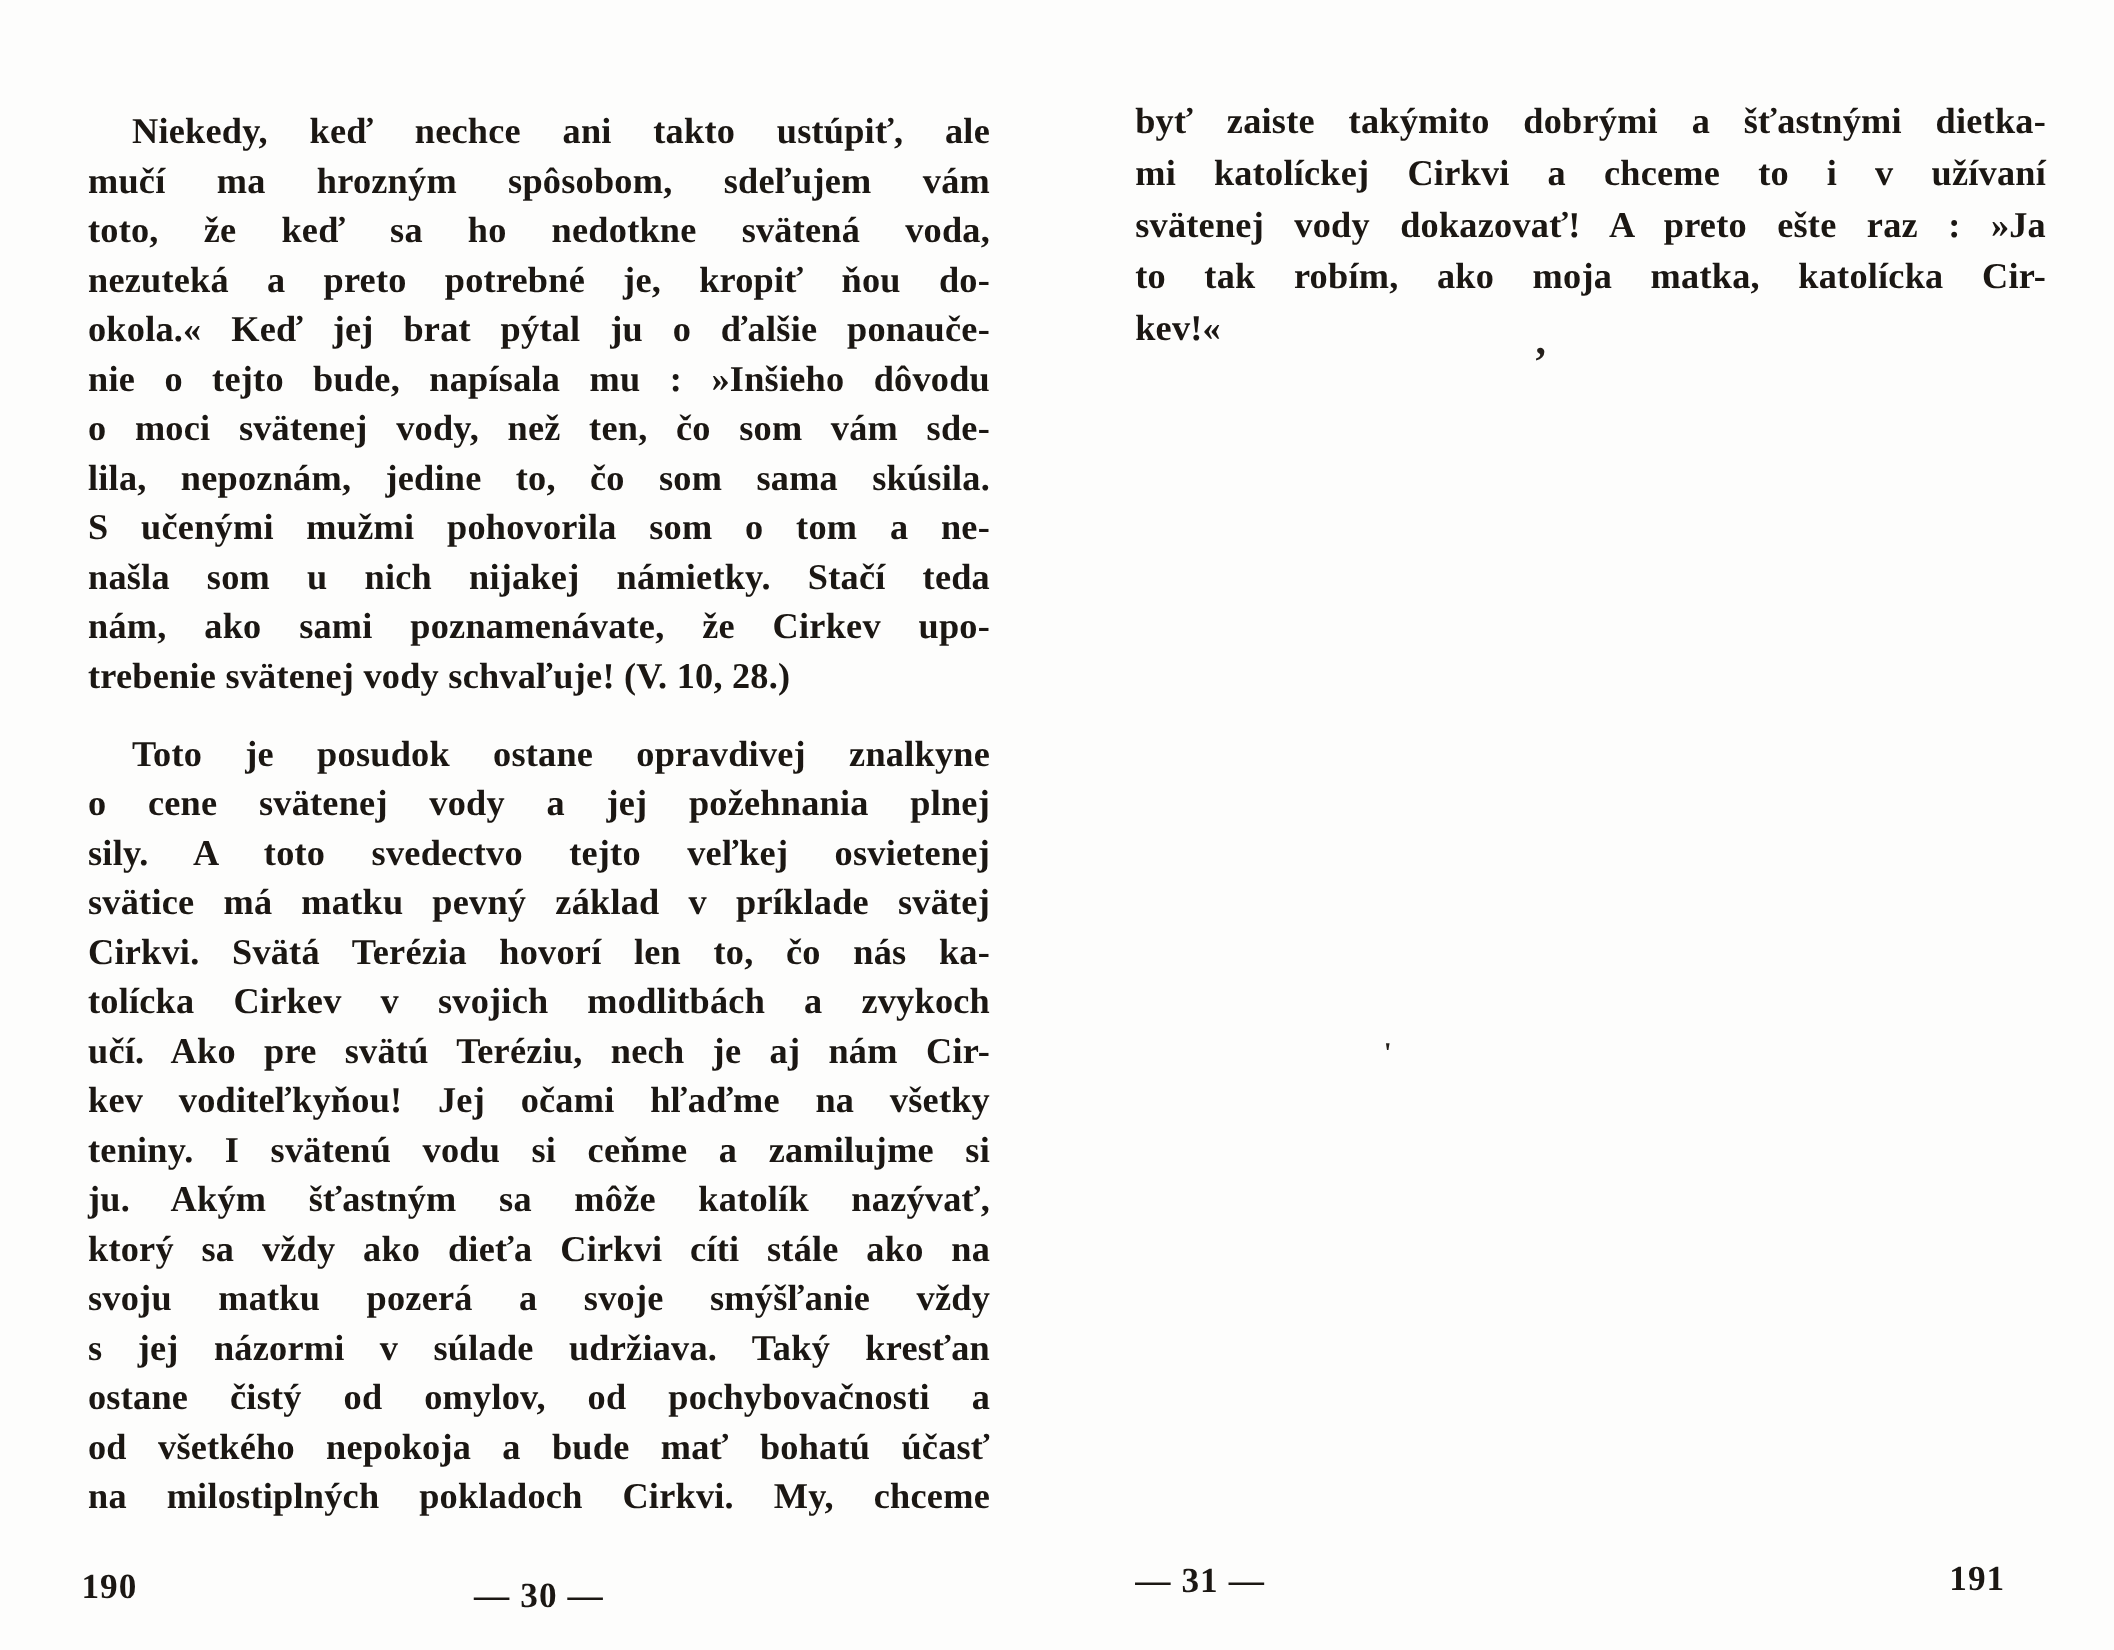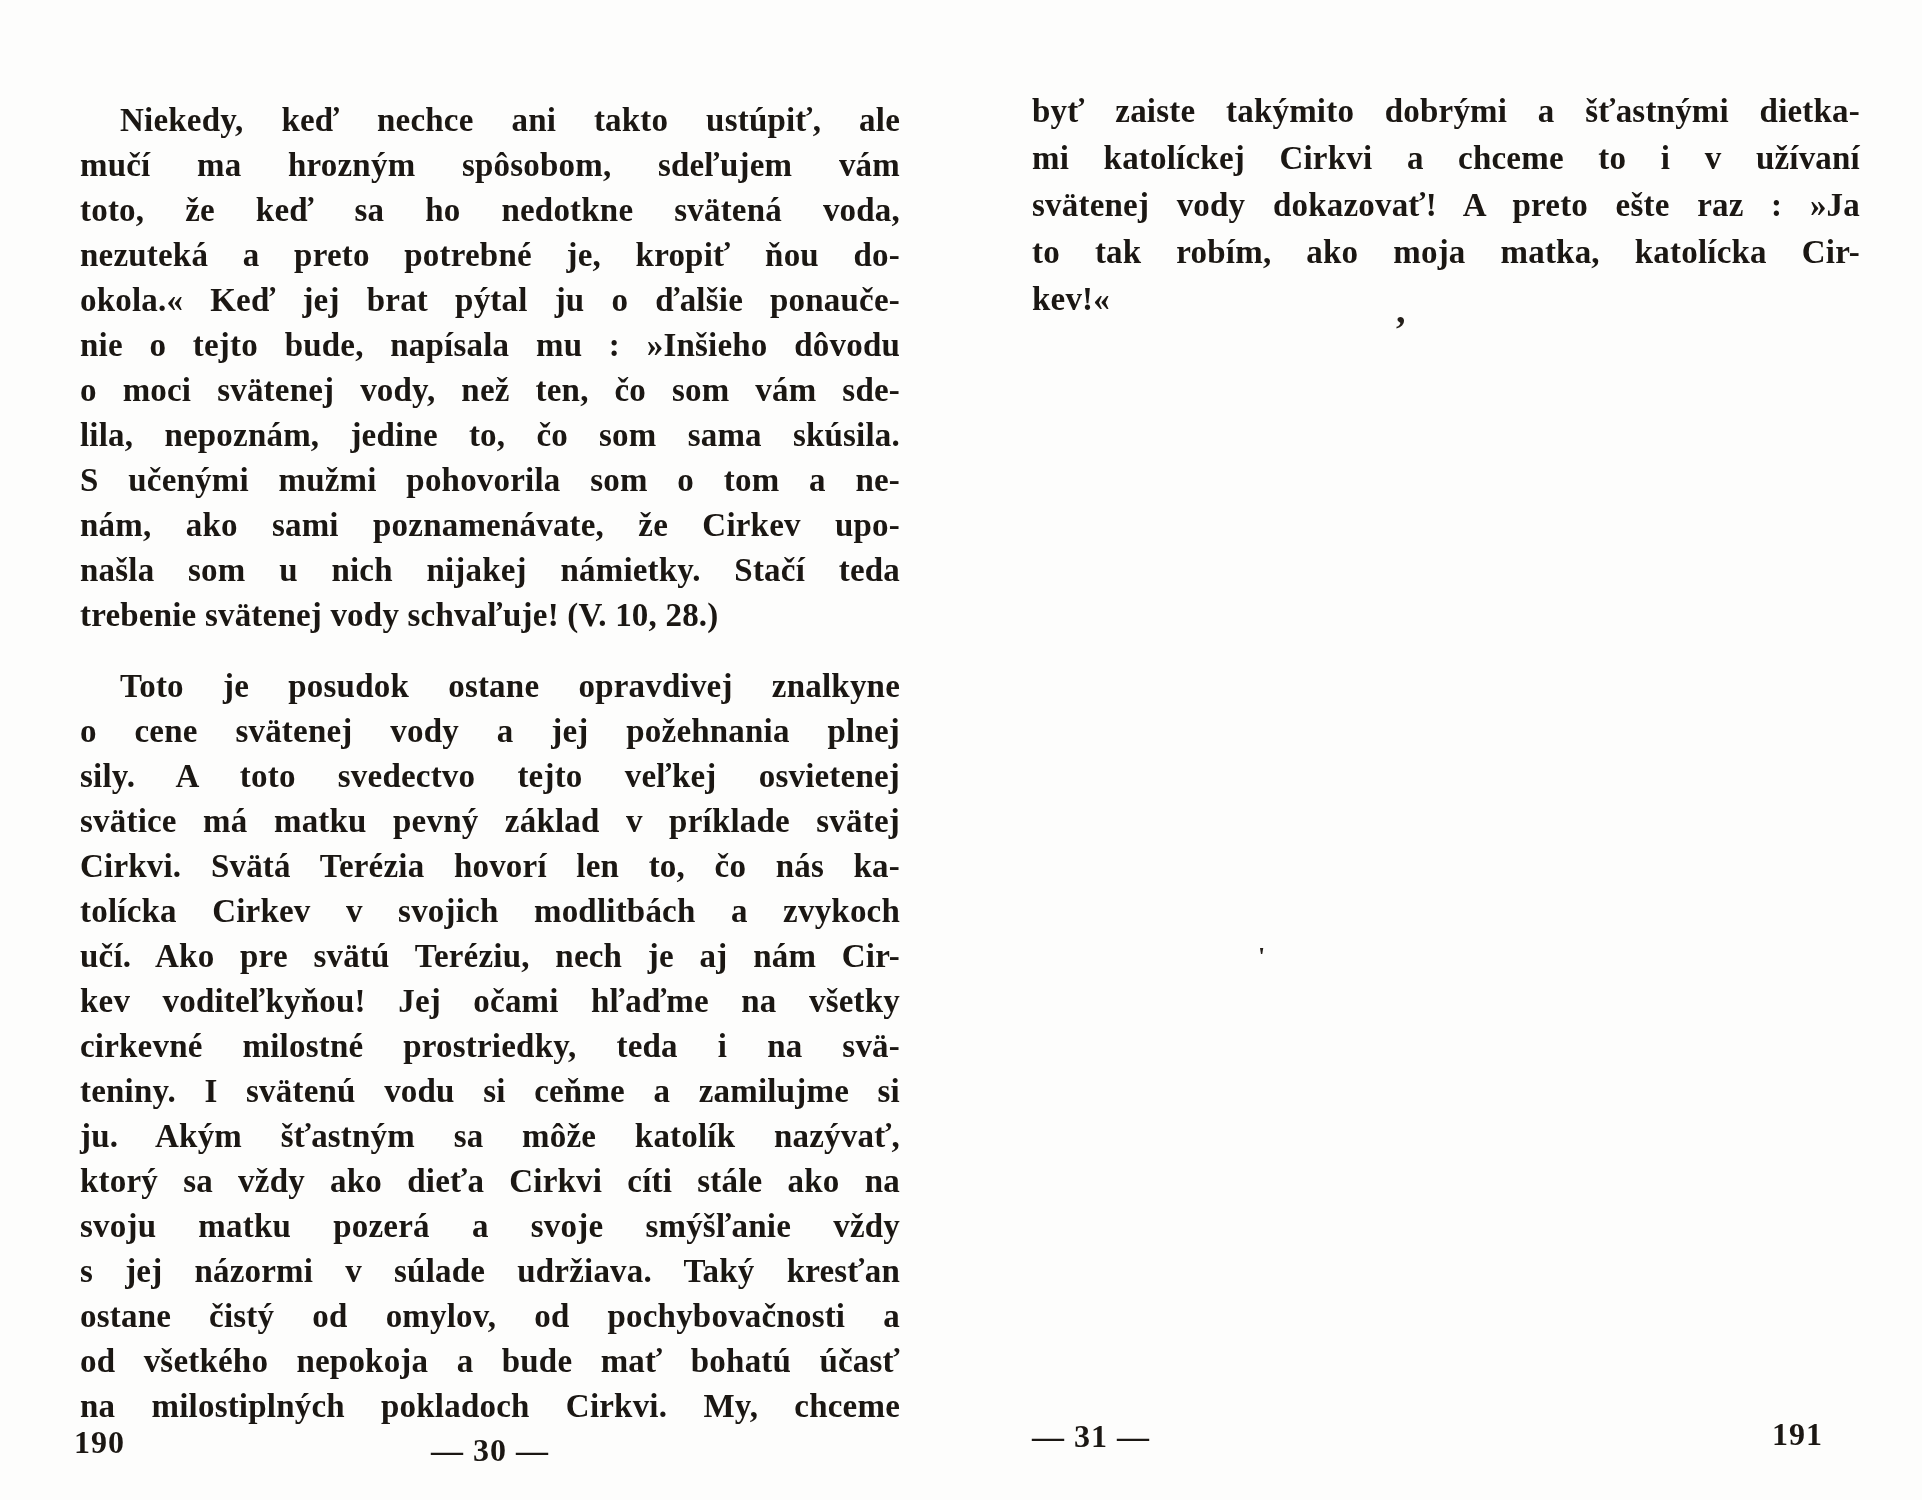--- a/index.html
+++ b/index.html
@@ -60,34 +60,33 @@
   <div class="para">
     <div class="line indent">Niekedy, keď nechce ani takto ustúpiť, ale</div>
     <div class="line">mučí ma hrozným spôsobom, sdeľujem vám</div>
     <div class="line">toto, že keď sa ho nedotkne svätená voda,</div>
     <div class="line">nezuteká a preto potrebné je, kropiť ňou do-</div>
     <div class="line">okola.« Keď jej brat pýtal ju o ďalšie ponauče-</div>
     <div class="line">nie o tejto bude, napísala mu : »Inšieho dôvodu</div>
     <div class="line">o moci svätenej vody, než ten, čo som vám sde-</div>
     <div class="line">lila, nepoznám, jedine to, čo som sama skúsila.</div>
     <div class="line">S učenými mužmi pohovorila som o tom a ne-</div>
+    <div class="line">našla som u nich nijakej námietky. Stačí teda</div>
     <div class="line">nám, ako sami poznamenávate, že Cirkev upo-</div>
-    <div class="line">našla som u nich nijakej námietky. Stačí teda</div>
     <div class="line para-end">trebenie svätenej vody schvaľuje! (V. 10, 28.)</div>
   </div>
   <div class="para" id="left-para2">
     <div class="line indent">Toto je posudok ostane opravdivej znalkyne</div>
     <div class="line">o cene svätenej vody a jej požehnania plnej</div>
     <div class="line">sily. A toto svedectvo tejto veľkej osvietenej</div>
     <div class="line">svätice má matku pevný základ v príklade svätej</div>
     <div class="line">Cirkvi. Svätá Terézia hovorí len to, čo nás ka-</div>
     <div class="line">tolícka Cirkev v svojich modlitbách a zvykoch</div>
     <div class="line">učí. Ako pre svätú Teréziu, nech je aj nám Cir-</div>
     <div class="line">kev voditeľkyňou! Jej očami hľaďme na všetky</div>
-    <div class="line">cirkevné milostné prostriedky, teda i na svä-</div>
     <div class="line">teniny. I svätenú vodu si ceňme a zamilujme si</div>
     <div class="line">ju. Akým šťastným sa môže katolík nazývať,</div>
     <div class="line">ktorý sa vždy ako dieťa Cirkvi cíti stále ako na</div>
     <div class="line">svoju matku pozerá a svoje smýšľanie vždy</div>
     <div class="line">s jej názormi v súlade udržiava. Taký kresťan</div>
     <div class="line">ostane čistý od omylov, od pochybovačnosti a</div>
     <div class="line">od všetkého nepokoja a bude mať bohatú účasť</div>
     <div class="line">na milostiplných pokladoch Cirkvi. My, chceme</div>
   </div>
 </div>

